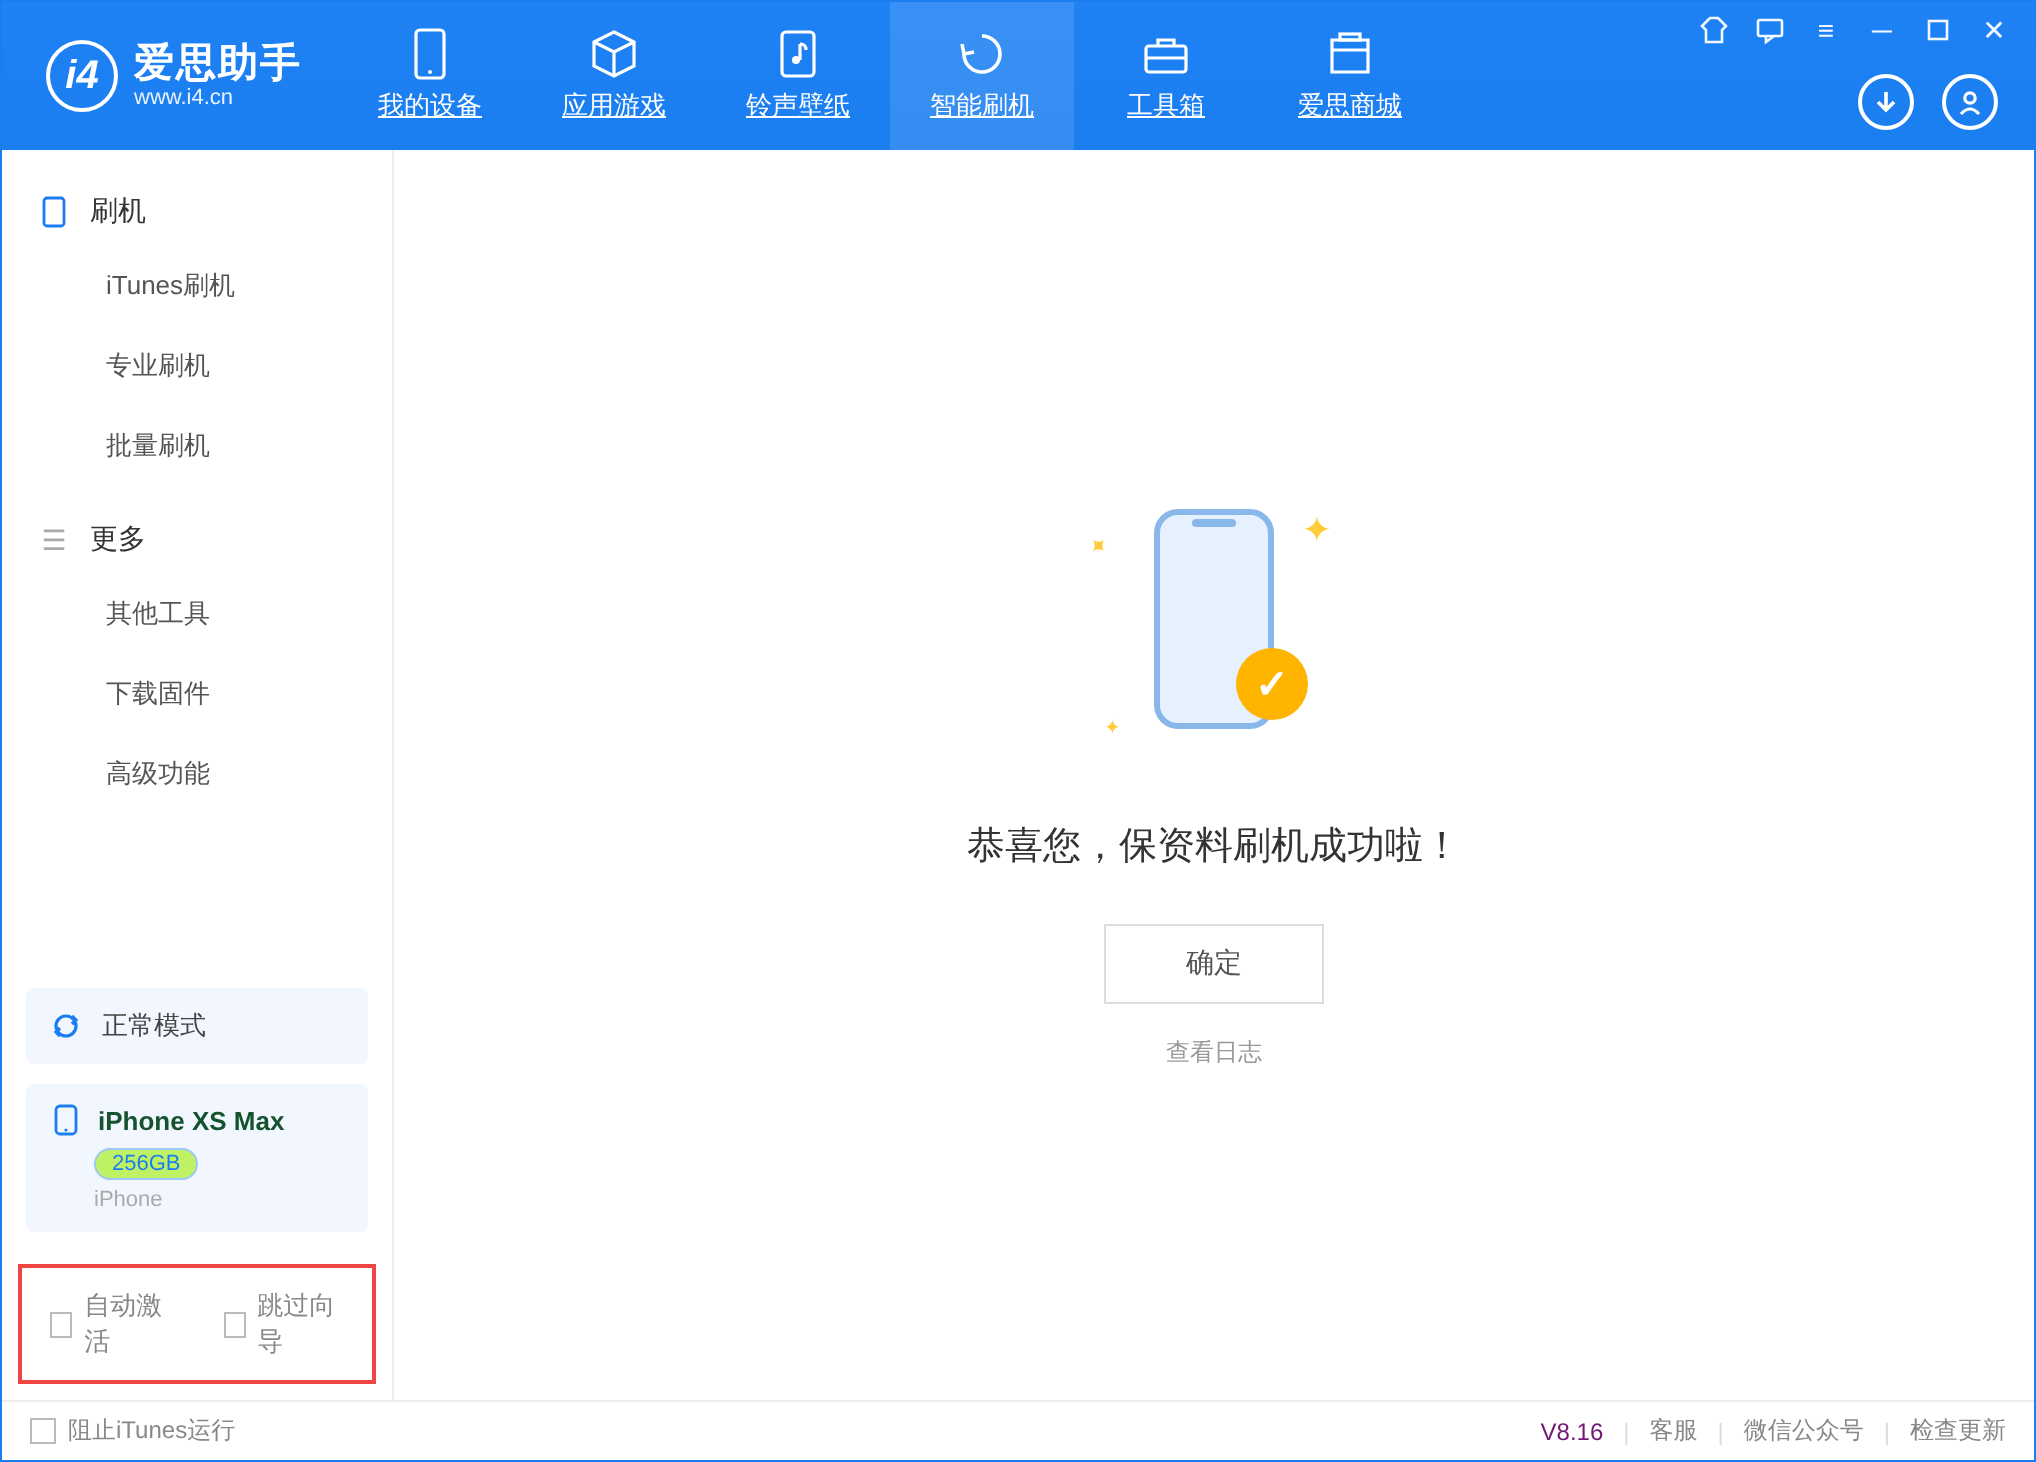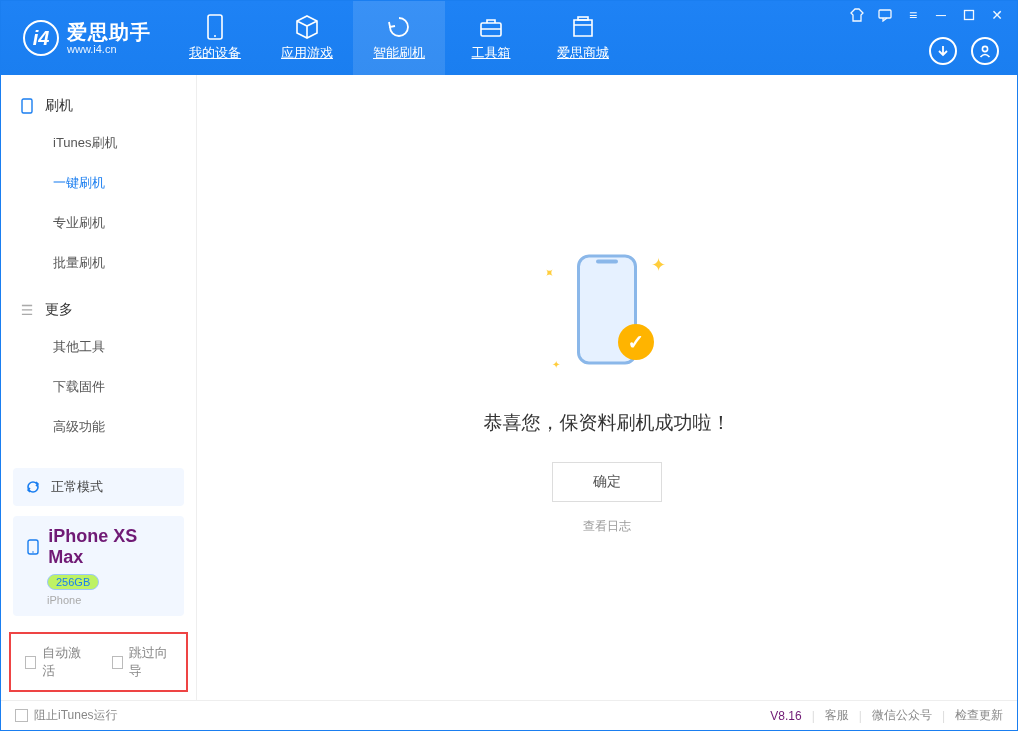--- a/index.html
+++ b/index.html
@@ -28,21 +28,21 @@
 .side-scroll { flex: 1; overflow: auto; padding-top: 14px; }
 .side-group-title { display: flex; align-items: center; gap: 10px; padding: 8px 18px; color: #333; font-size: 14px; }
 .side-item { padding: 11px 18px 11px 52px; font-size: 13px; color: #555; cursor: pointer; }
 .side-item.active { color: #1a7ef0; }
 .group-icon { width: 16px; height: 16px; color: #1a7ef0; display:inline-flex; align-items:center; justify-content:center; }
 .group-icon.gray { color: #aaa; }
 
 .device-area { padding: 10px 12px 0 12px; }
 .device-card { background: #f2f7ff; border-radius: 4px; padding: 10px 12px; margin-bottom: 10px; }
 .mode-row { display:flex; align-items:center; gap:10px; color:#444; font-size:13px; }
-.device-name { color:#701a75; font-size:18px; font-weight:600; display:flex; align-items:center; gap:8px; }
+.device-name { color:#14532d; font-size:13px; font-weight:600; display:flex; align-items:center; gap:8px; }
 .storage-badge { display:inline-block; margin-top:6px; margin-left:22px; font-size:11px; color:#1a7ef0; border:1px solid #9cc7fa; background:#bef264; border-radius:10px; padding:1px 8px; }
 .device-type { margin-left:22px; font-size:11px; color:#aaa; margin-top:4px; }
 
 .checkbox-row { display:flex; gap:26px; padding:10px 14px; border:2px solid #e44; margin:6px 8px 8px 8px; }
 .checkbox-item { display:flex; align-items:center; gap:6px; color:#888; font-size:13px; cursor:pointer; }
 .checkbox-box { width:13px; height:13px; border:1px solid #bbb; background:#fff; }
 
 .main { flex:1; position:relative; display:flex; flex-direction:column; align-items:center; justify-content:center; }
 .phone-illustration { position:relative; width:150px; height:150px; margin-bottom:20px; }
 .sparkle { position:absolute; color:#ffcd3c; font-size:18px; }
@@ -81,20 +81,30 @@
         </span>
       <span class="tab-label">我的设备</span>
     </div>
     <div class="tab">
       <span class="tab-icon">
           <svg width="26" height="26" viewBox="0 0 26 26">
             <path d="M13 2 L23 7 L23 19 L13 24 L3 19 L3 7 Z M3 7 L13 12 L23 7 M13 12 L13 24" fill="none" stroke="#fff" stroke-width="1.6"></path>
           </svg>
         </span>
       <span class="tab-label">应用游戏</span>
+    </div>
+    <div class="tab">
+      <span class="tab-icon">
+          <svg width="22" height="26" viewBox="0 0 22 26">
+            <rect x="3" y="2" width="16" height="22" rx="2" fill="none" stroke="#fff" stroke-width="1.6"></rect>
+            <path d="M12 8 L12 16 M12 8 Q15 8 15 11" fill="none" stroke="#fff" stroke-width="1.6"></path>
+            <circle cx="10" cy="16" r="2" fill="#fff"></circle>
+          </svg>
+        </span>
+      <span class="tab-label">铃声壁纸</span>
     </div>
     <div class="tab active">
       <span class="tab-icon">
           <svg width="26" height="26" viewBox="0 0 26 26">
             <path d="M13 4 A9 9 0 1 1 4 13" fill="none" stroke="#fff" stroke-width="1.8"></path>
             <path d="M3 8 L4 13 L9 12" fill="none" stroke="#fff" stroke-width="1.8"></path>
           </svg>
         </span>
       <span class="tab-label">智能刷机</span>
     </div>
@@ -158,21 +168,20 @@
     <div class="side-scroll">
       <div class="side-group-title">
         <span class="group-icon">
             <svg width="14" height="16" viewBox="0 0 14 16">
               <rect x="2" y="1" width="10" height="14" rx="1.5" fill="none" stroke="currentColor" stroke-width="1.4"></rect>
             </svg>
           </span>
         <span>刷机</span>
       </div>
       <div class="side-item">iTunes刷机</div>
-      <div class="side-item active">一键刷机</div>
       <div class="side-item">专业刷机</div>
       <div class="side-item">批量刷机</div>
 
       <div class="side-group-title" style="margin-top:10px;">
         <span class="group-icon gray">☰</span>
         <span>更多</span>
       </div>
       <div class="side-item">其他工具</div>
       <div class="side-item">下载固件</div>
       <div class="side-item">高级功能</div>

